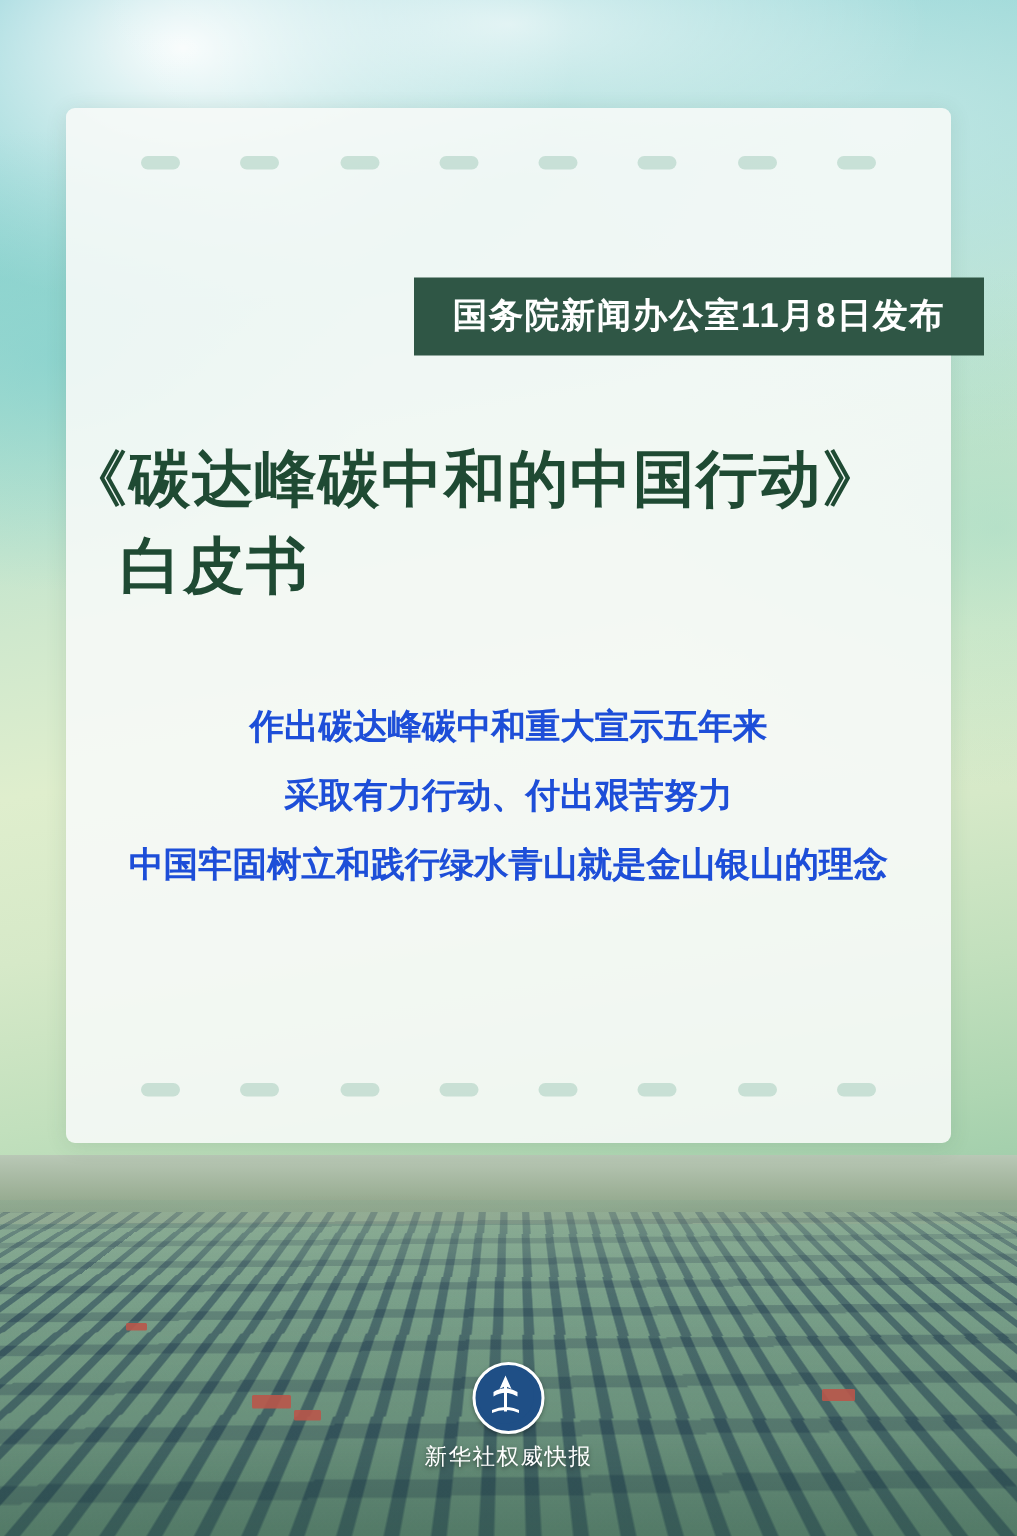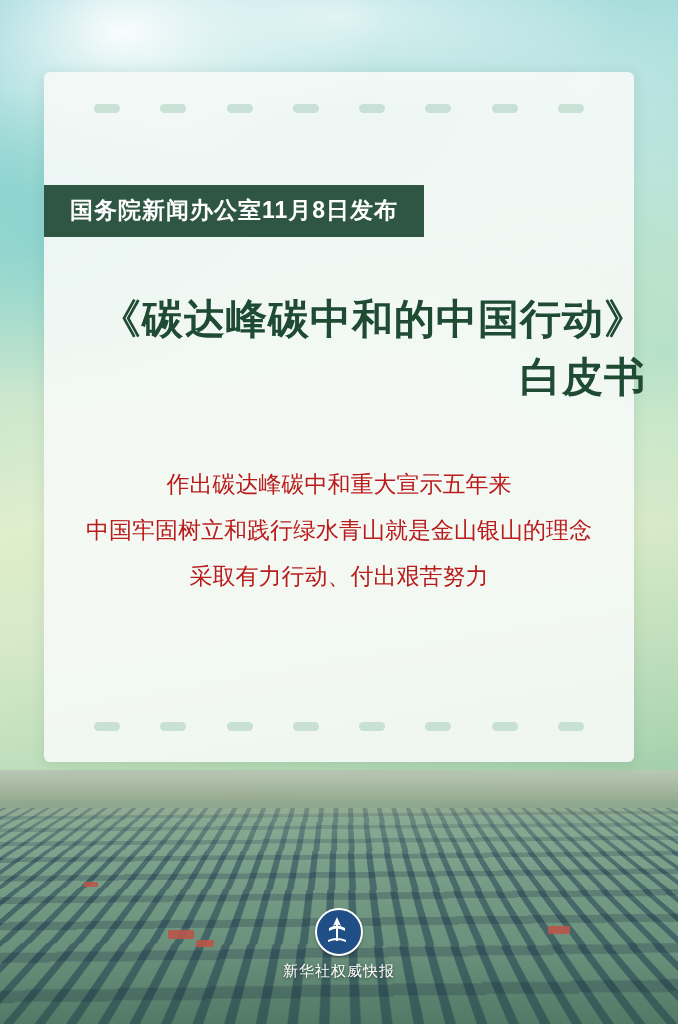--- a/index.html
+++ b/index.html
@@ -144,65 +144,64 @@
     background: rgba(168, 205, 190, 0.55);
   }
 
   
   .banner-wrap {
     position: absolute;
     left: 0;
     top: 113px;
     width: 612px;
     display: flex;
-    justify-content: flex-start;
+    justify-content: flex-end;
   }
   .banner {
     background: #2f5645;
     color: #ffffff;
     font-size: 23px;
     font-weight: bold;
     letter-spacing: 1px;
     padding: 10px 26px 11px 26px;
     white-space: nowrap;
     font-family: "Liberation Sans", sans-serif;
   }
 
   
   .title {
     position: absolute;
     left: 0;
     top: 218px;
     width: 590px;
-    text-align: right;
+    text-align: left;
     color: #1f4a33;
     font-size: 41px;
     font-weight: bold;
     line-height: 1.42;
     letter-spacing: 1px;
     font-family: "Liberation Sans", sans-serif;
-    margin-left: 12px;
   }
   .title .line2 {
     display: block;
     padding-left: 36px;
   }
 
   
   .body-text {
     position: absolute;
     left: 0;
     top: 390px;
     width: 590px;
     text-align: center;
-    color: #b91c1c;
+    color: #1d4ed8;
     font-size: 23px;
     line-height: 2.0;
     font-family: "Liberation Serif", serif;
-    font-weight: normal;
+    font-weight: bold;
   }
   .body-text p {
     margin: 0;
     white-space: nowrap;
   }
 
   
   .footer {
     position: absolute;
     left: 0;
@@ -264,22 +263,22 @@
       <div class="banner">国务院新闻办公室11月8日发布</div>
     </div>
 
     <div class="title">
       <span class="line1">《碳达峰碳中和的中国行动》</span>
       <span class="line2">白皮书</span>
     </div>
 
     <div class="body-text">
       <p>作出碳达峰碳中和重大宣示五年来</p>
+      <p>采取有力行动、付出艰苦努力</p>
       <p>中国牢固树立和践行绿水青山就是金山银山的理念</p>
-      <p>采取有力行动、付出艰苦努力</p>
     </div>
 
     <div class="punch-row bottom">
       <span class="punch"></span>
       <span class="punch"></span>
       <span class="punch"></span>
       <span class="punch"></span>
       <span class="punch"></span>
       <span class="punch"></span>
       <span class="punch"></span>

